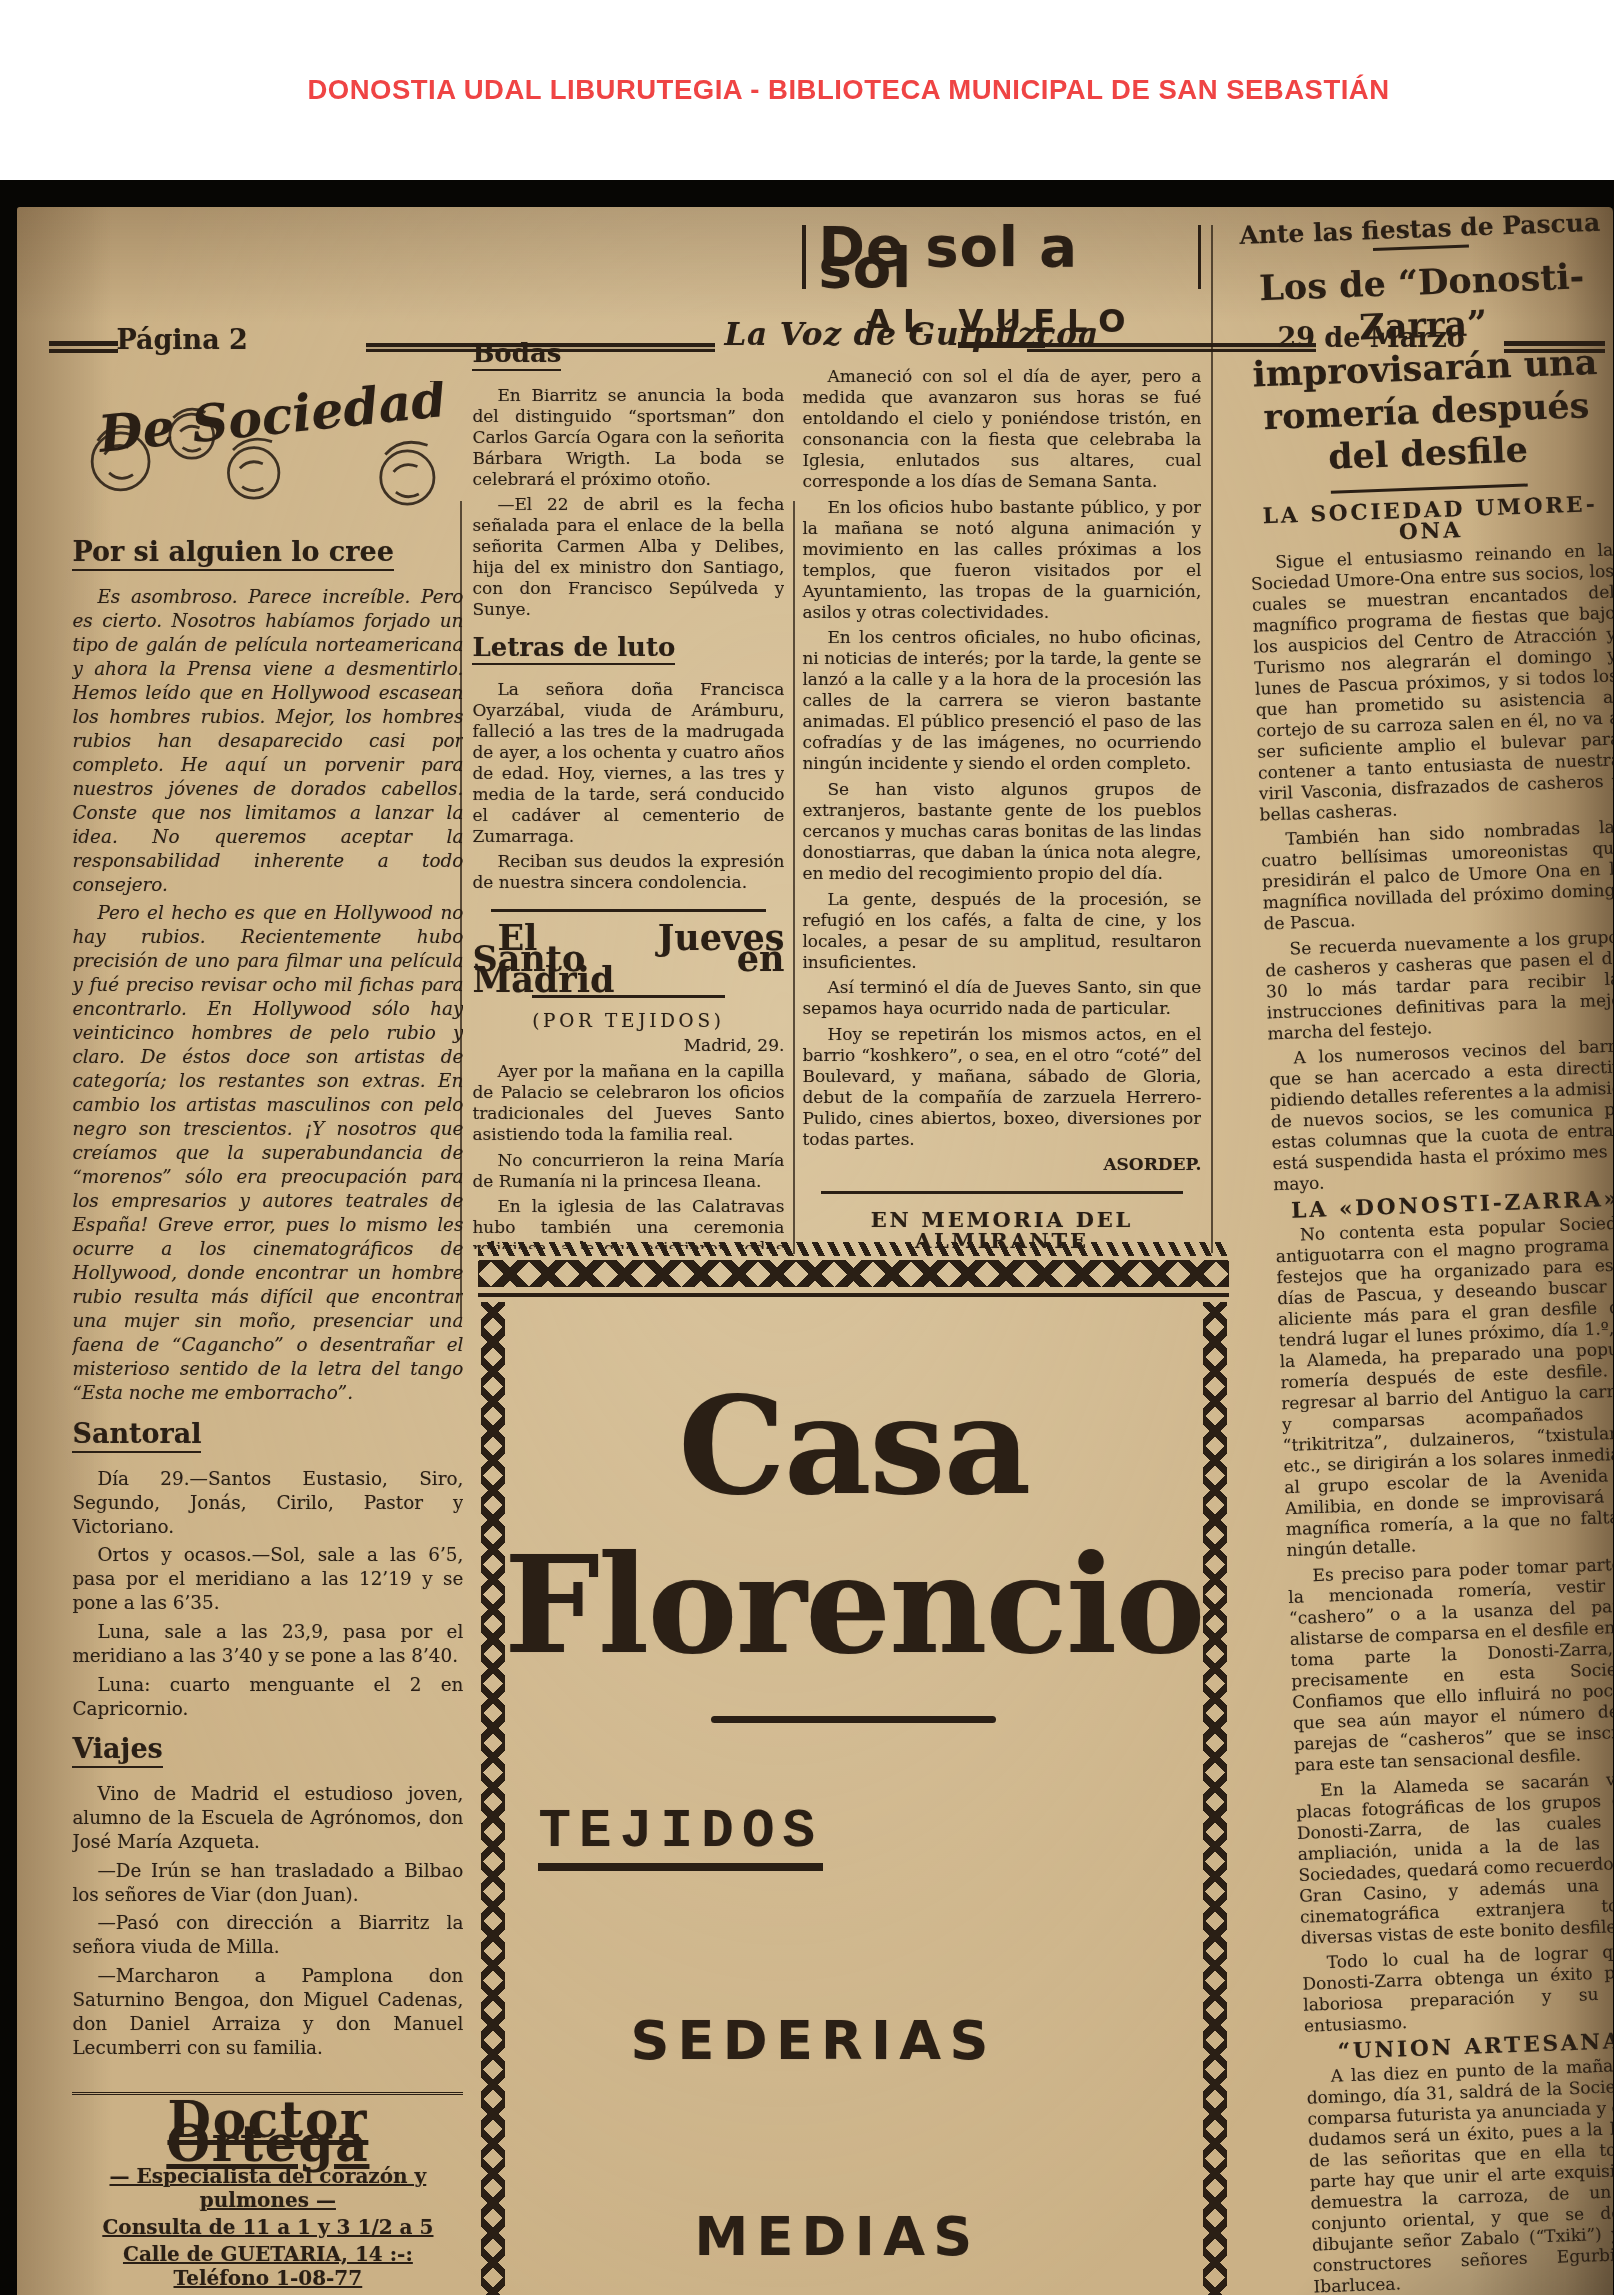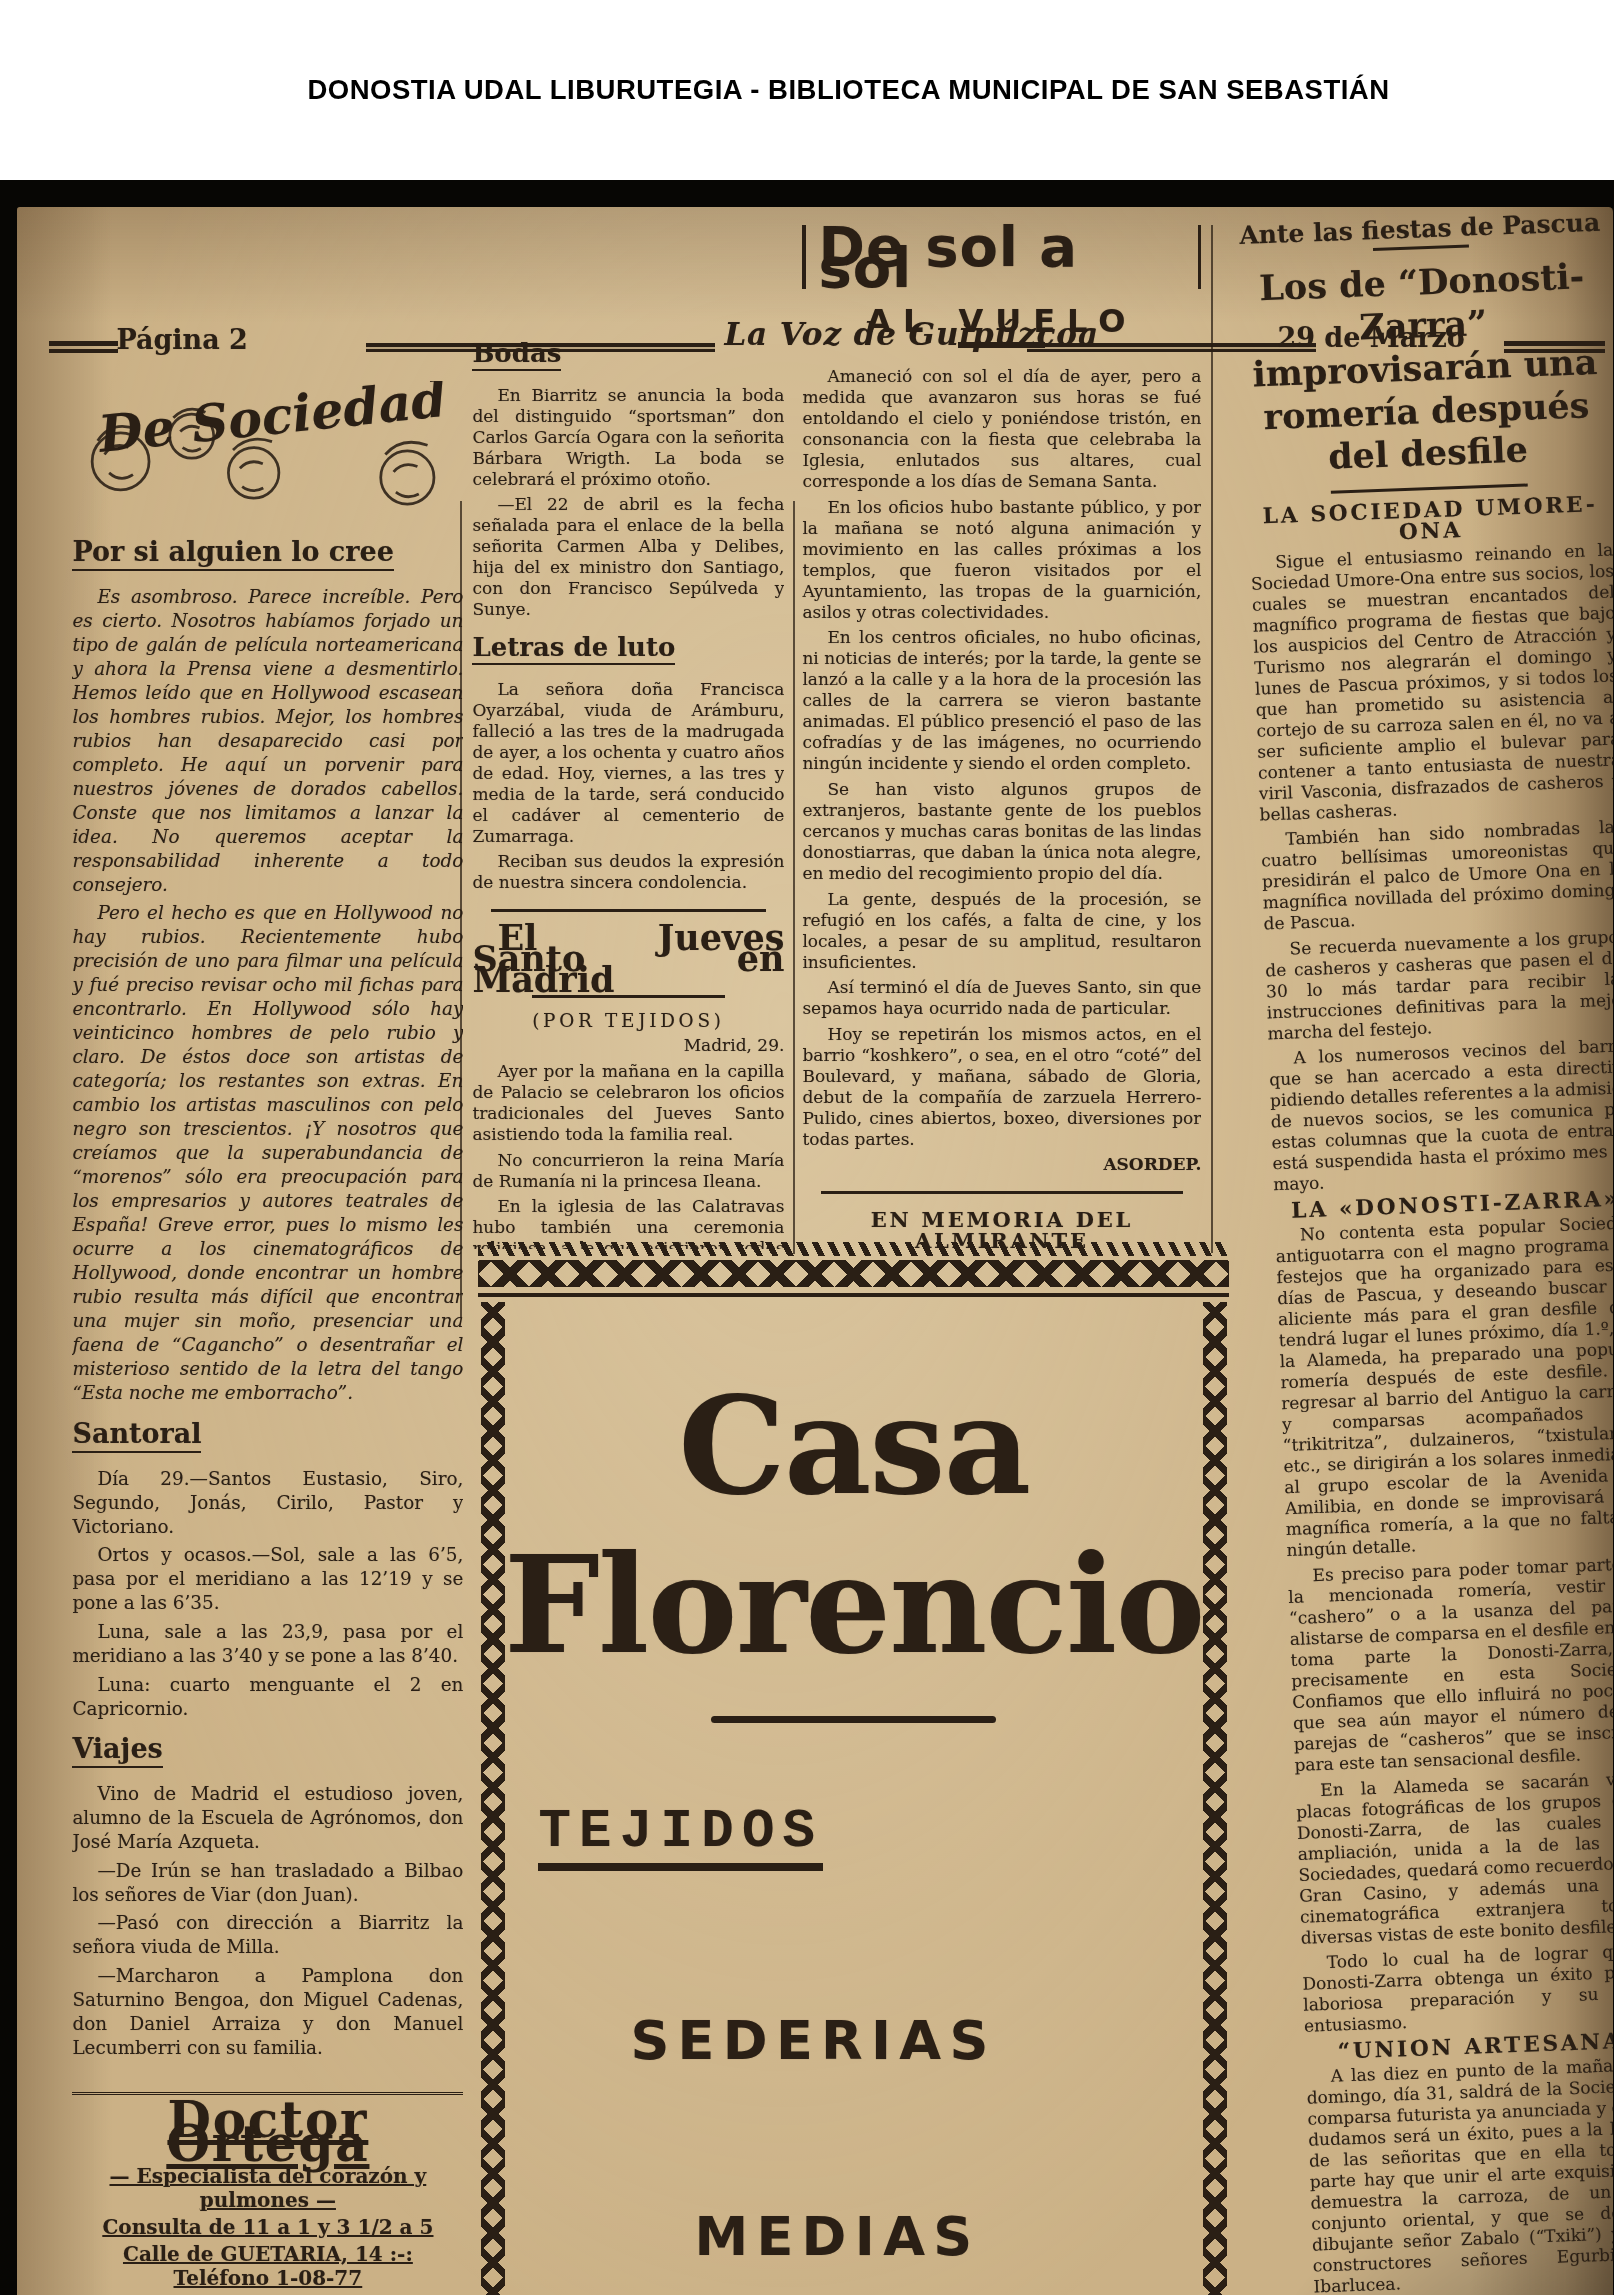--- a/index.html
+++ b/index.html
@@ -2,21 +2,21 @@
 <html style="font-size:7.3px"><head>
 <meta charset="utf-8">
 <style>
   html,body{margin:0;padding:0;}
   .page{position:relative;width:1615px;height:2530px;background:#ffffff;overflow:hidden;
         font-family:"DejaVu Serif","Liberation Serif",serif;color:#2a1f15;}
   
   .library-strip{position:absolute;top:0;left:0;width:100%;height:180px;background:#fff;
                  display:flex;align-items:center;justify-content:center;}
   .library-strip span{font-family:"Liberation Sans","DejaVu Sans",sans-serif;font-size:27.5px;
-                      letter-spacing:0.5px;color:#000000;font-weight:600;transform:translateX(41px);}
+                      letter-spacing:0.5px;color:#ef4444;font-weight:600;transform:translateX(41px);}
   
   .scan{position:absolute;top:180px;left:0;right:0;bottom:0;background:#070604;}
   .paper{position:absolute;top:27px;left:17.4px;right:1.8px;bottom:3.7px;
          background:
            radial-gradient(circle at 100% 100%, rgba(0,0,0,.55), rgba(0,0,0,0) 14%),
            radial-gradient(ellipse at 48% 35%, rgba(255,246,218,.30), rgba(255,246,218,0) 65%),
            linear-gradient(90deg, rgba(92,66,38,.38), rgba(92,66,38,0) 6%, rgba(92,66,38,0) 91%, rgba(92,66,38,.34) 97%, rgba(60,40,20,.55)),
            linear-gradient(0deg, rgba(92,66,38,.42), rgba(92,66,38,0) 5%, rgba(92,66,38,0) 95%, rgba(92,66,38,.30)),
            #cbb186;
          border-radius:2.8px 4.6px 119px 6.4px;overflow:hidden;}

